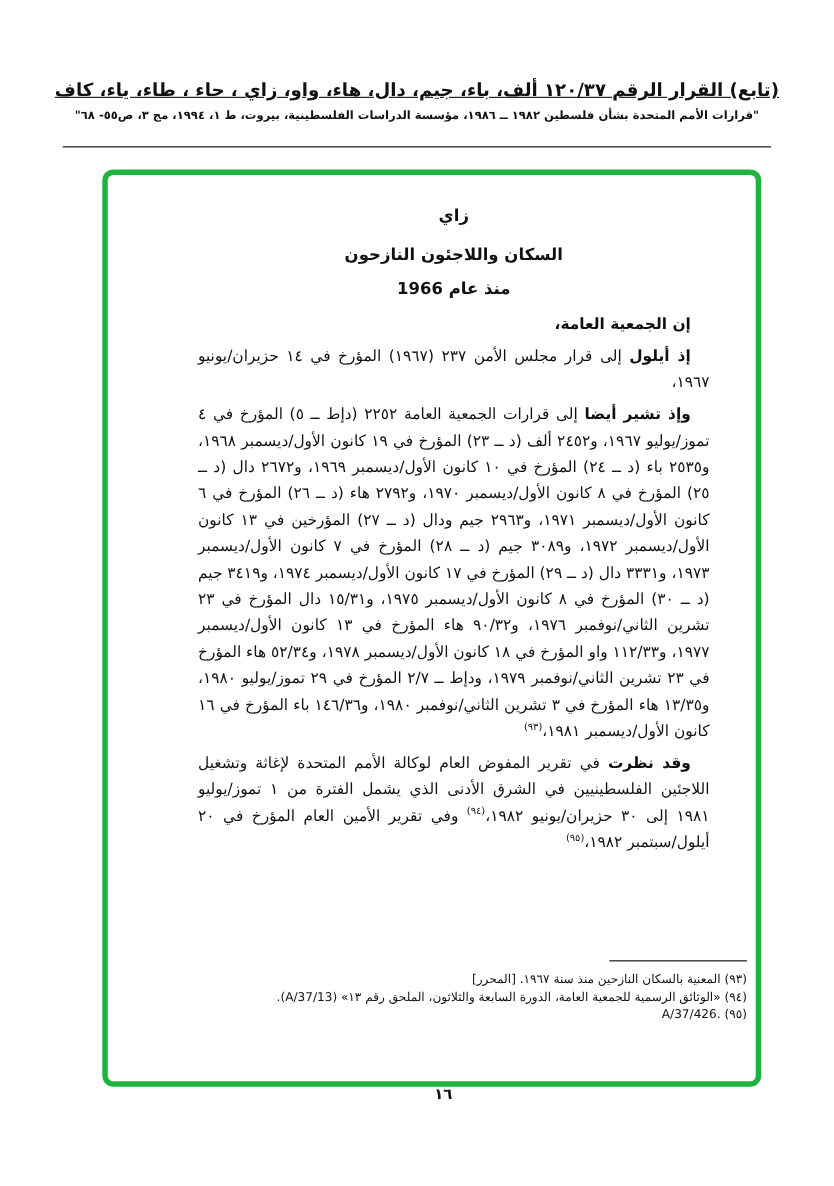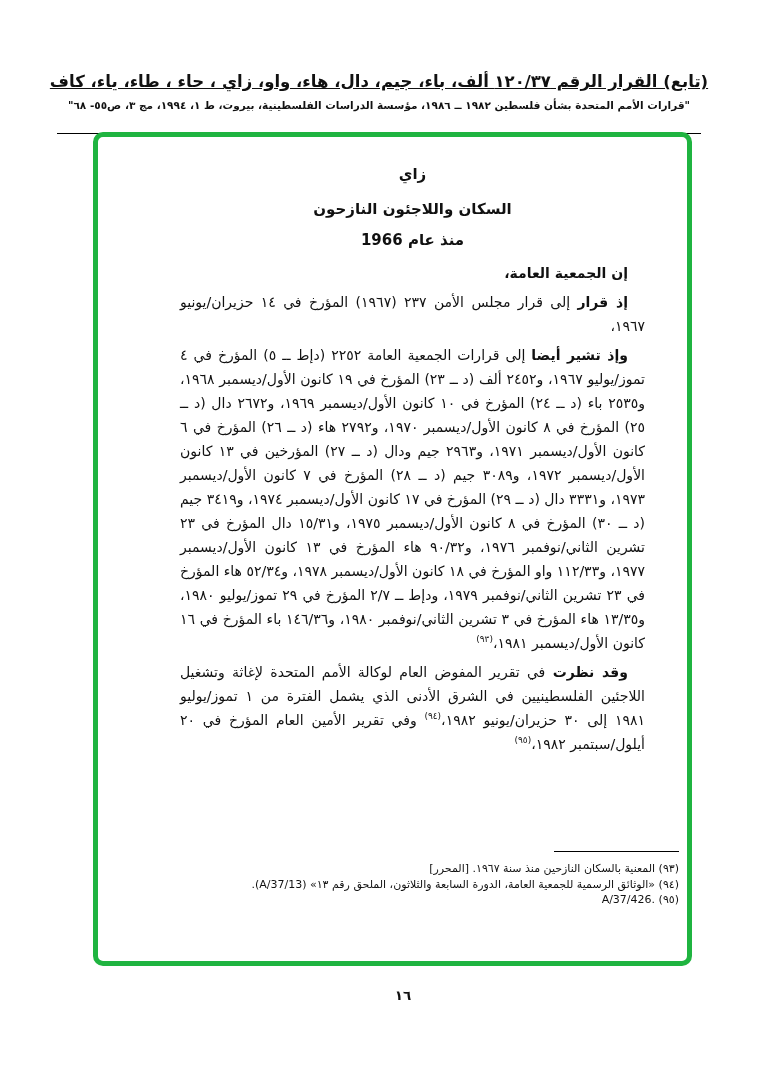--- a/index.html
+++ b/index.html
@@ -9,21 +9,21 @@
     background:#ffffff;
     font-family:"DejaVu Sans", sans-serif;
     color:#111;
     overflow:hidden;
   }
   .header{position:absolute;top:72px;left:0;right:0;text-align:center;direction:rtl;}
   .header-title{font-weight:bold;font-size:16.5px;letter-spacing:0;text-decoration:underline;}
   .header-cite{font-weight:bold;font-size:10.5px;margin-top:8px;}
   .header-rule{position:absolute;top:133px;left:57px;right:57px;border-top:1px solid #000;}
   .green-box{
-    position:absolute;left:93px;top:132px;width:599px;height:834px;
+    position:absolute;left:93px;top:154px;width:599px;height:834px;
     border:5px solid #1fb440;border-radius:10px;box-sizing:border-box;
   }
   .content{position:absolute;top:0;right:42px;width:465px;direction:rtl;}
   .doc-heading{text-align:center;font-weight:bold;font-size:15px;line-height:20px;}
   .h1{margin-top:27px;}
   .h2{margin-top:15px;}
   .h3{margin-top:11px;}
   .body{margin-top:11px;}
   .para{
     font-size:14px;line-height:24px;
@@ -57,21 +57,21 @@
 
   <div class="green-box" style="border-color: rgb(31, 180, 64);">
 
     <div class="content">
       <div class="doc-heading h1">زاي</div>
       <div class="doc-heading h2">السكان واللاجئون النازحون</div>
       <div class="doc-heading h3">منذ عام 1966</div>
 
       <div class="body">
           <div class="para"><span class="b">إن الجمعية العامة،</span></div>
-          <div class="para"><span class="b">إذ قرار</span><span> إلى قرار مجلس الأمن ٢٣٧ (١٩٦٧) المؤرخ في ١٤ حزيران/يونيو ١٩٦٧،</span></div>
+          <div class="para"><span class="b">إذ أيلول</span><span> إلى قرار مجلس الأمن ٢٣٧ (١٩٦٧) المؤرخ في ١٤ حزيران/يونيو ١٩٦٧،</span></div>
           <div class="para"><span class="b">وإذ تشير أيضا</span><span> إلى قرارات الجمعية العامة ٢٢٥٢ (دإط ــ ٥) المؤرخ في ٤ تموز/يوليو ١٩٦٧، و٢٤٥٢ ألف (د ــ ٢٣) المؤرخ في ١٩ كانون الأول/ديسمبر ١٩٦٨، و٢٥٣٥ باء (د ــ ٢٤) المؤرخ في ١٠ كانون الأول/ديسمبر ١٩٦٩، و٢٦٧٢ دال (د ــ ٢٥) المؤرخ في ٨ كانون الأول/ديسمبر ١٩٧٠، و٢٧٩٢ هاء (د ــ ٢٦) المؤرخ في ٦ كانون الأول/ديسمبر ١٩٧١، و٢٩٦٣ جيم ودال (د ــ ٢٧) المؤرخين في ١٣ كانون الأول/ديسمبر ١٩٧٢، و٣٠٨٩ جيم (د ــ ٢٨) المؤرخ في ٧ كانون الأول/ديسمبر ١٩٧٣، و٣٣٣١ دال (د ــ ٢٩) المؤرخ في ١٧ كانون الأول/ديسمبر ١٩٧٤، و٣٤١٩ جيم (د ــ ٣٠) المؤرخ في ٨ كانون الأول/ديسمبر ١٩٧٥، و١٥/٣١ دال المؤرخ في ٢٣ تشرين الثاني/نوفمبر ١٩٧٦، و٩٠/٣٢ هاء المؤرخ في ١٣ كانون الأول/ديسمبر ١٩٧٧، و١١٢/٣٣ واو المؤرخ في ١٨ كانون الأول/ديسمبر ١٩٧٨، و٥٢/٣٤ هاء المؤرخ في ٢٣ تشرين الثاني/نوفمبر ١٩٧٩، ودإط ــ ٢/٧ المؤرخ في ٢٩ تموز/يوليو ١٩٨٠، و١٣/٣٥ هاء المؤرخ في ٣ تشرين الثاني/نوفمبر ١٩٨٠، و١٤٦/٣٦ باء المؤرخ في ١٦ كانون الأول/ديسمبر ١٩٨١،</span><sup>(٩٣)</sup></div>
           <div class="para"><span class="b">وقد نظرت</span><span> في تقرير المفوض العام لوكالة الأمم المتحدة لإغاثة وتشغيل اللاجئين الفلسطينيين في الشرق الأدنى الذي يشمل الفترة من ١ تموز/يوليو ١٩٨١ إلى ٣٠ حزيران/يونيو ١٩٨٢،</span><sup>(٩٤)</sup><span> وفي تقرير الأمين العام المؤرخ في ٢٠ أيلول/سبتمبر ١٩٨٢،</span><sup>(٩٥)</sup></div>
         </div>
     </div>
 
     <div class="footnote-area">
       <div class="fn-rule"></div>
       <div>
           <div class="footnote"><span>(٩٣) المعنية بالسكان النازحين منذ سنة ١٩٦٧. [المحرر]</span></div>
           <div class="footnote"><span>(٩٤) «الوثائق الرسمية للجمعية العامة، الدورة السابعة والثلاثون، الملحق رقم ١٣» (</span><span dir="ltr" style="unicode-bidi: embed;">A/37/13</span><span>).</span></div>

